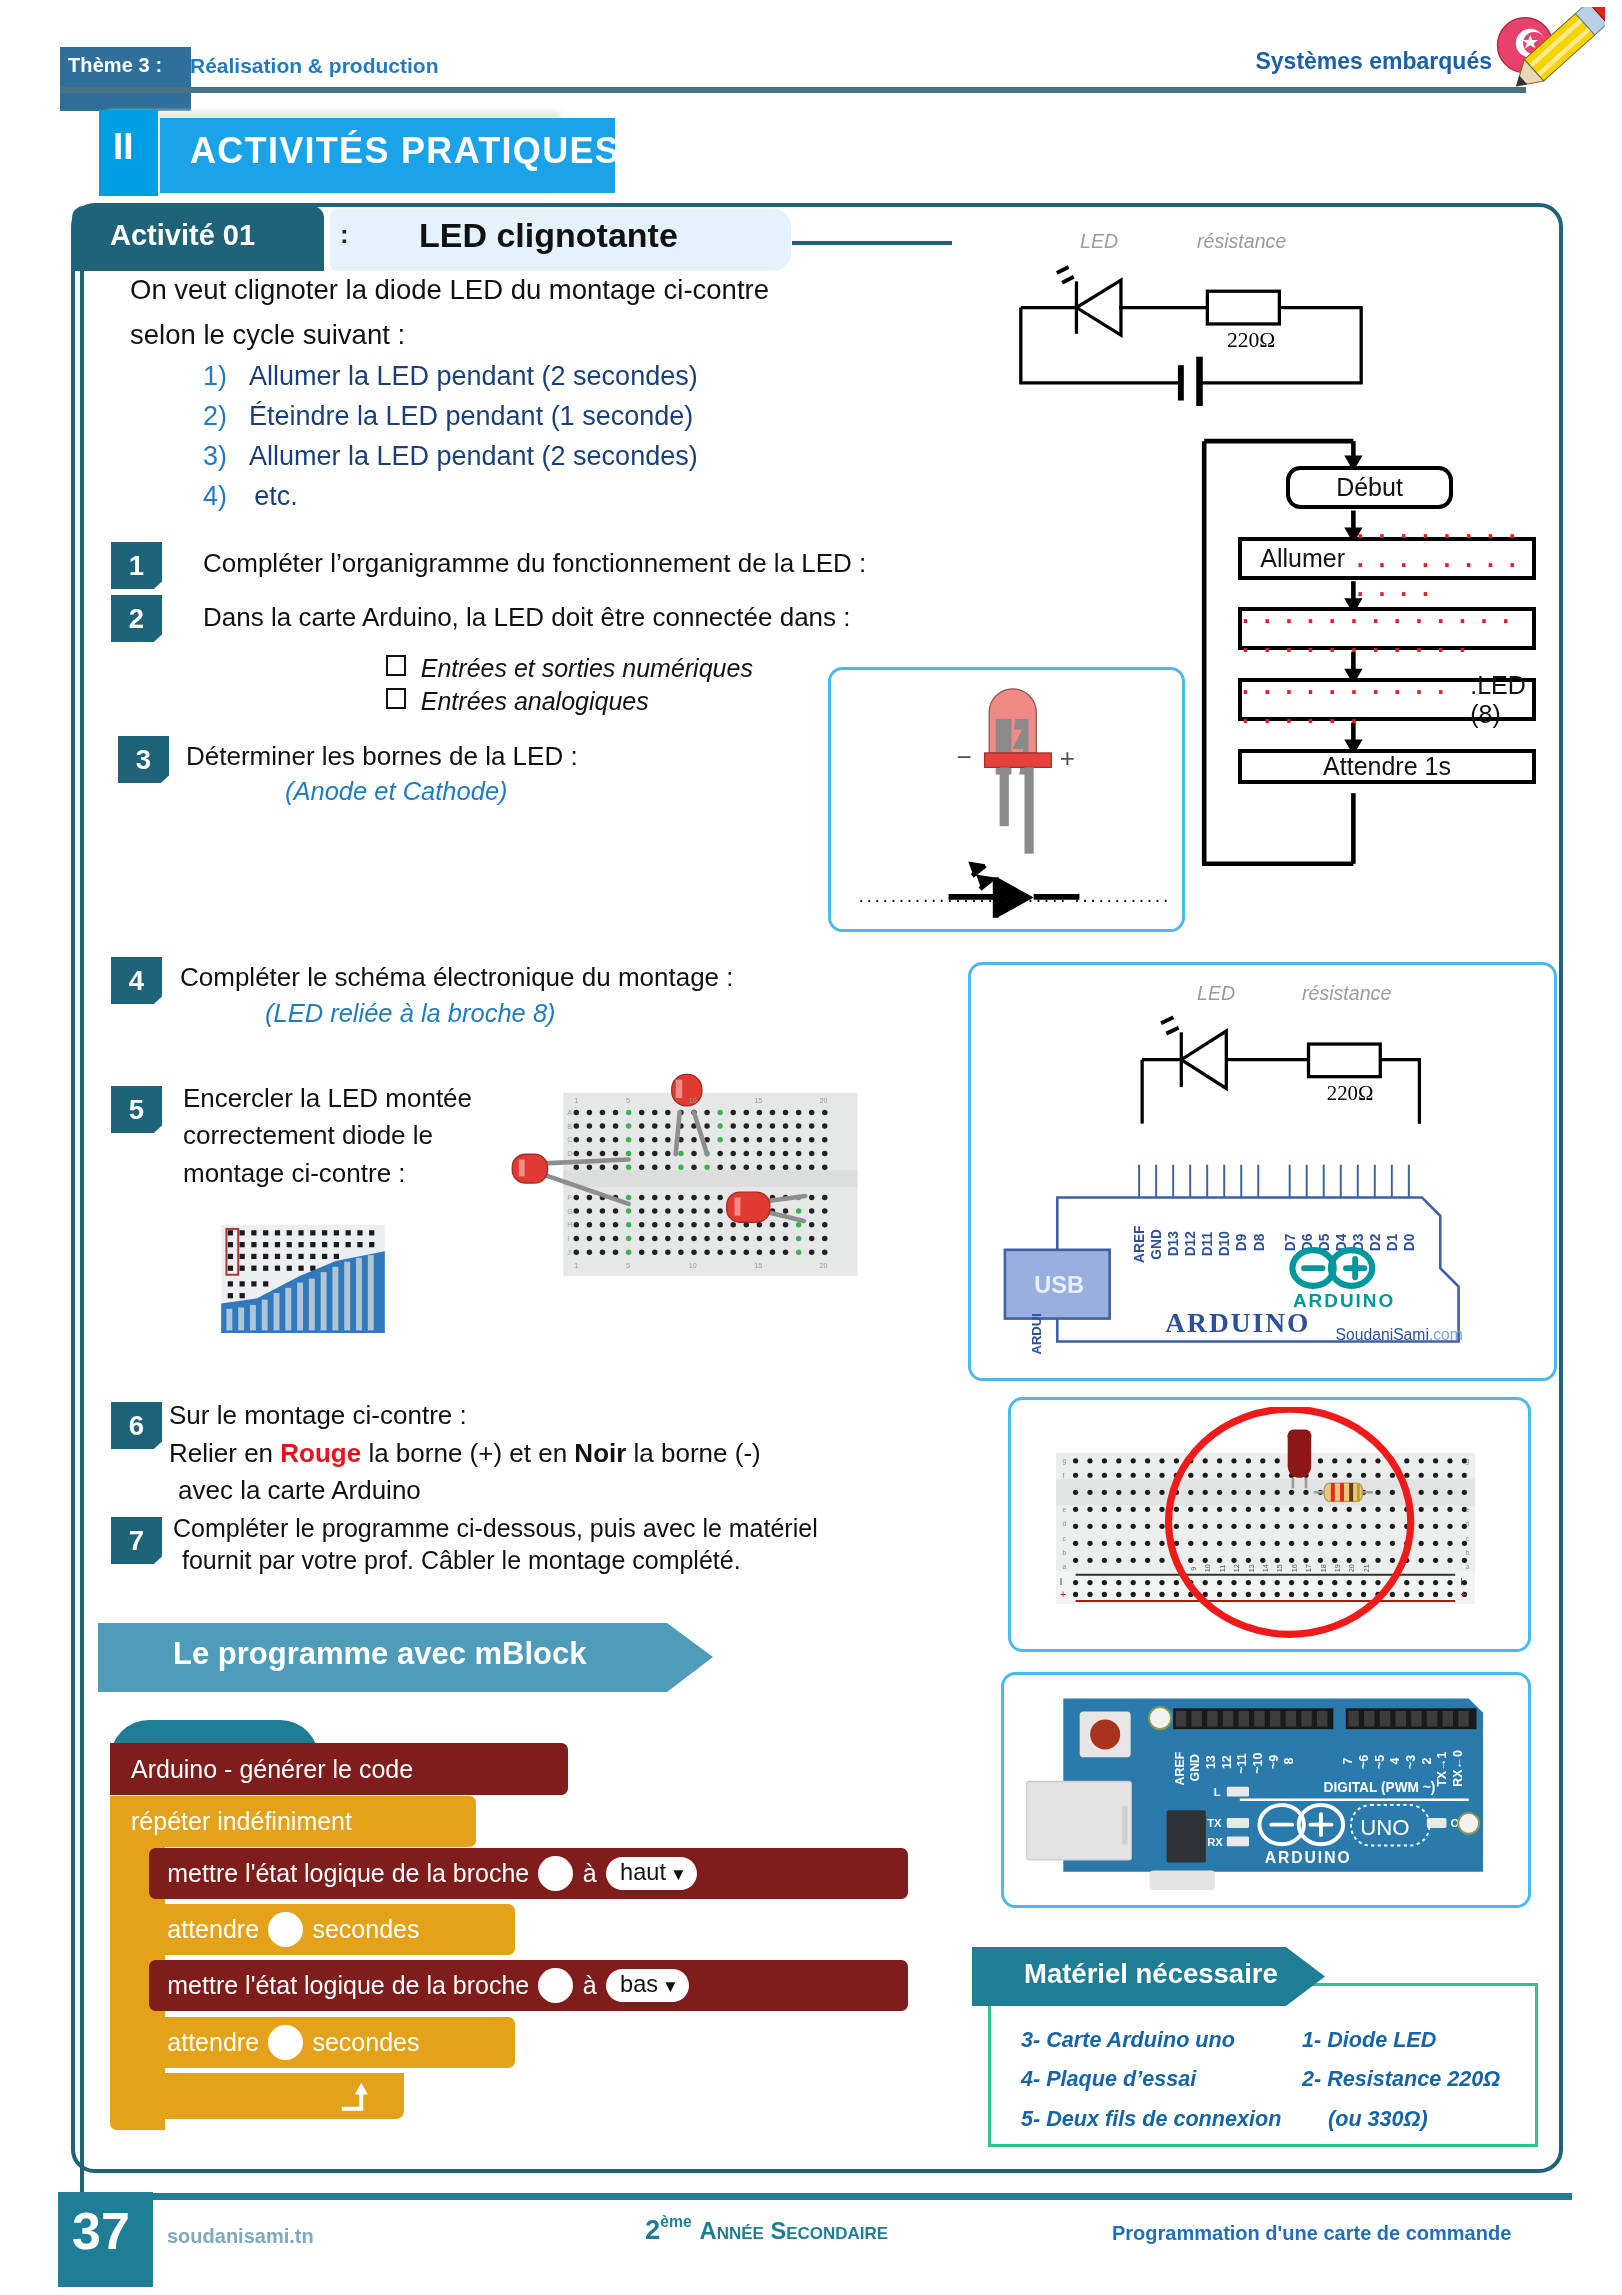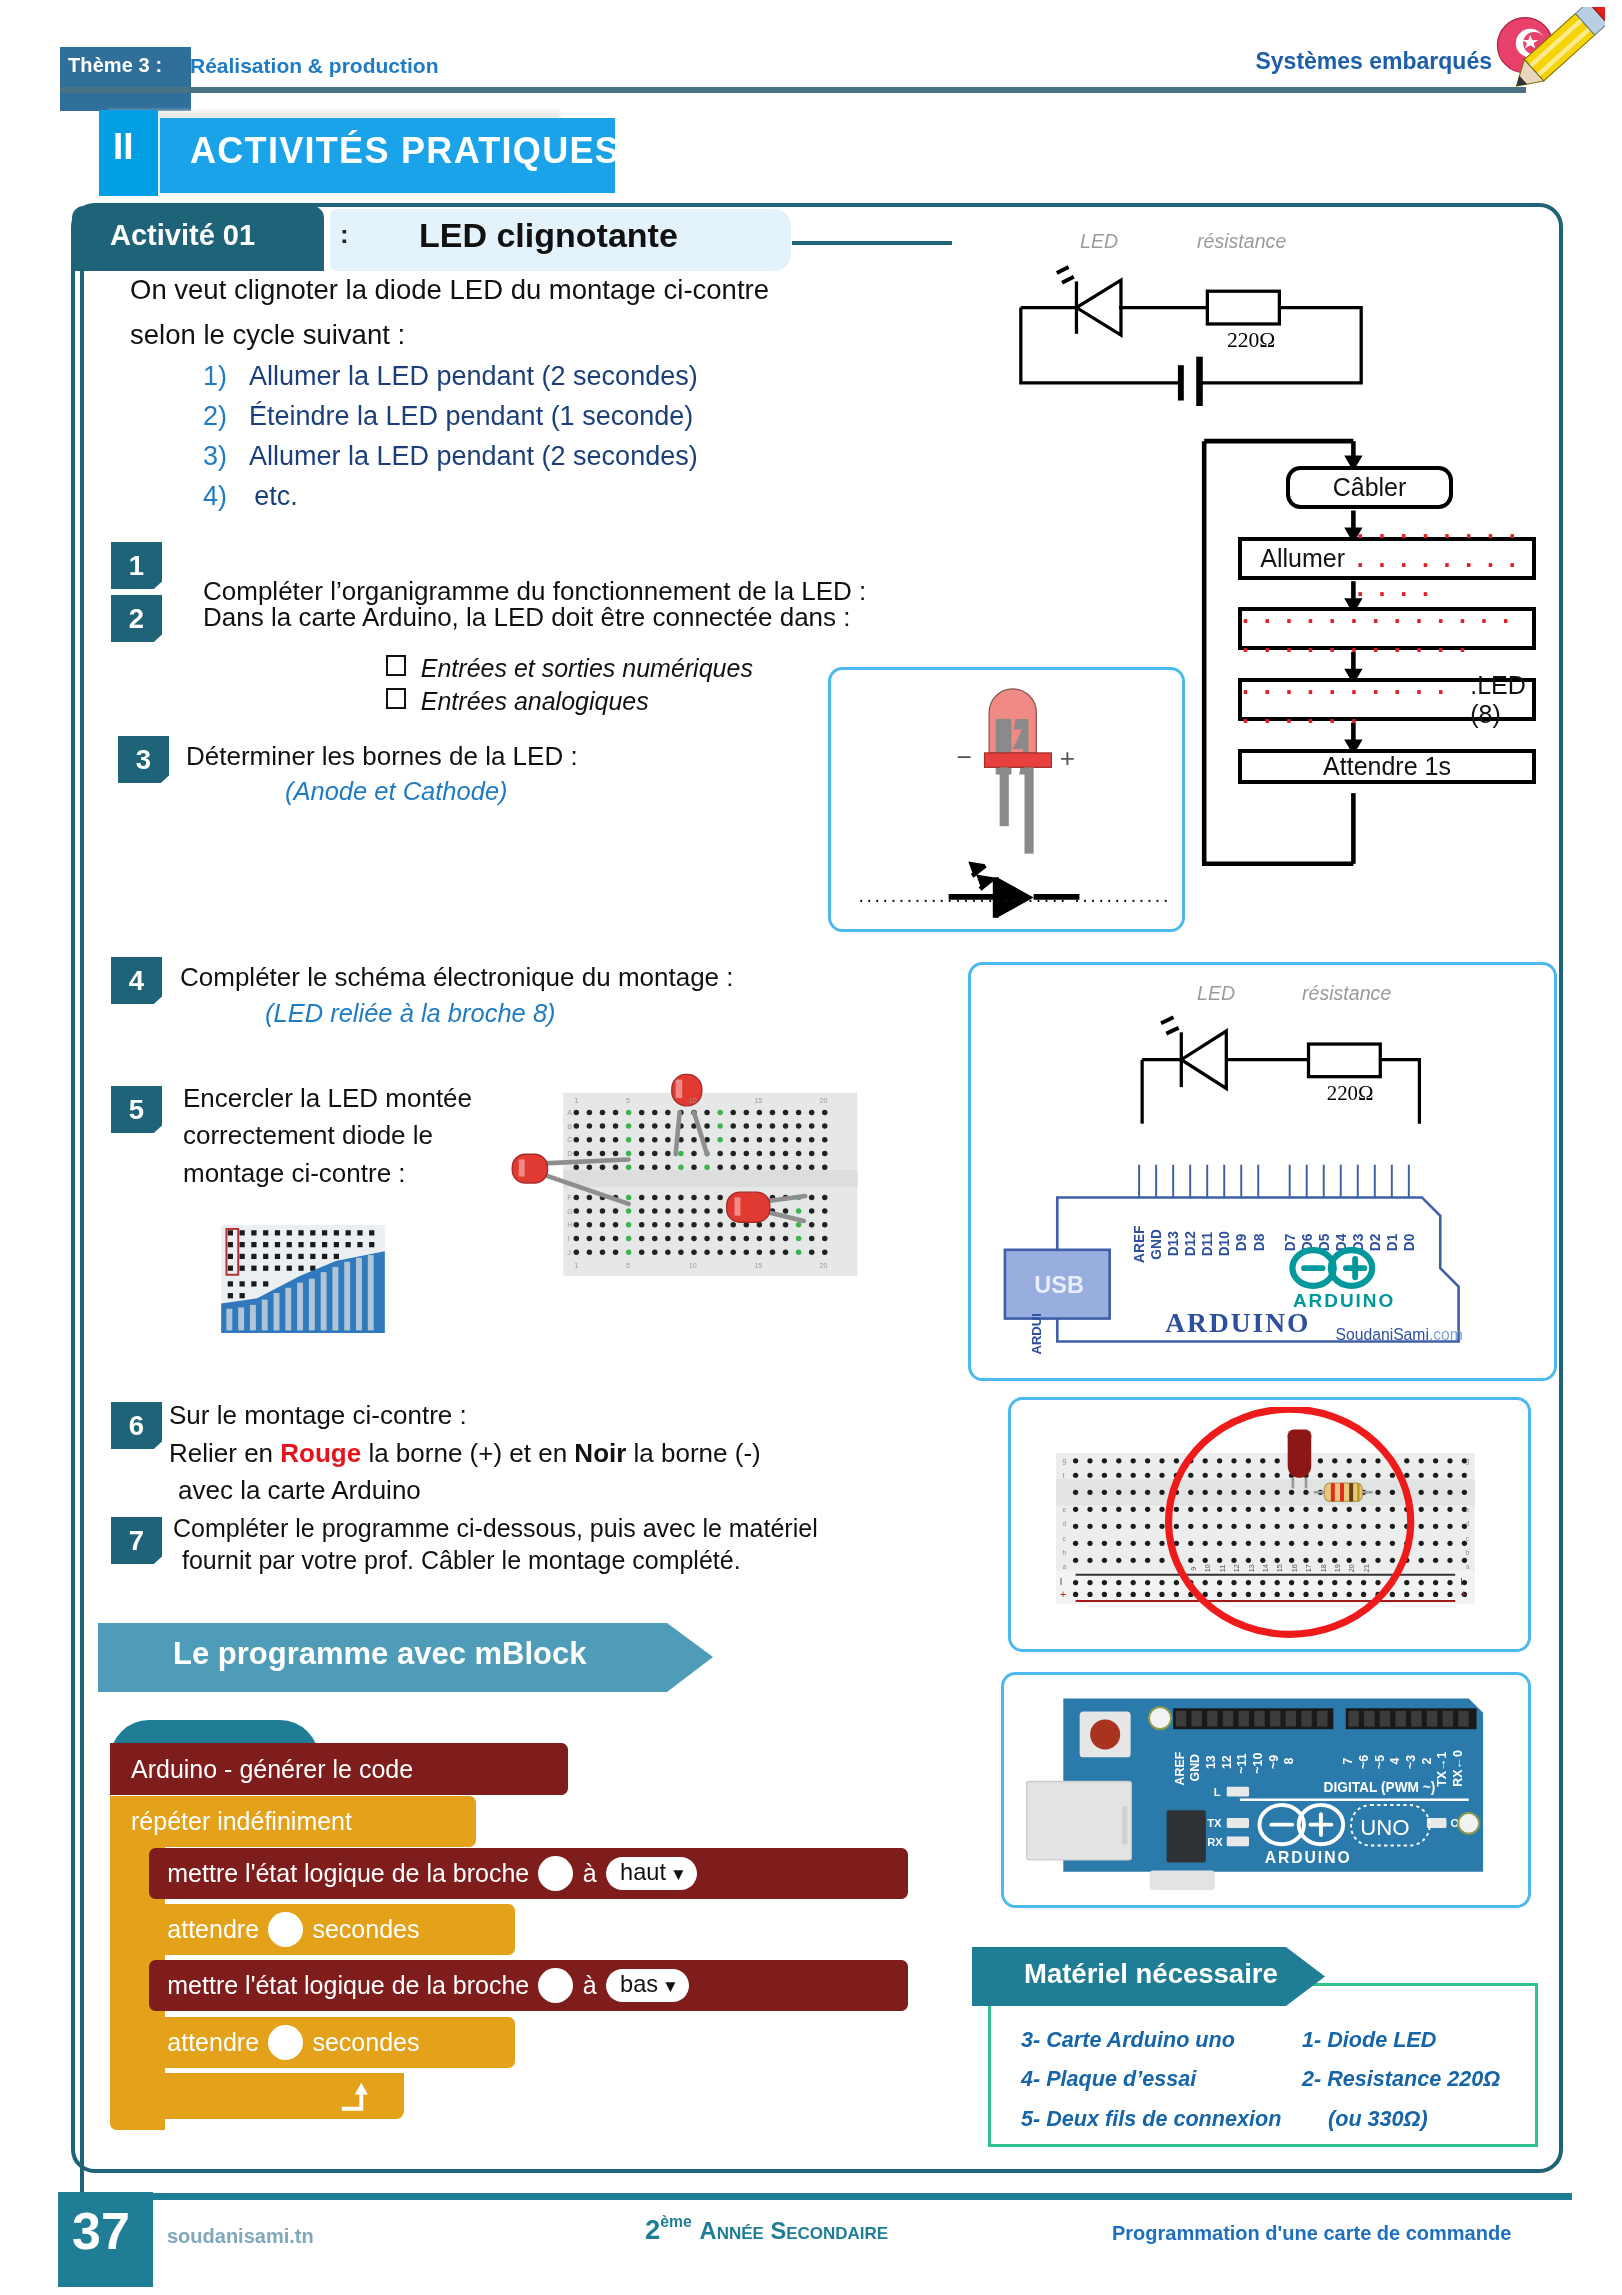--- a/index.html
+++ b/index.html
@@ -191,39 +191,39 @@
   </g>
   <g fill="#000">
     <polygon points="248,60 234,36 262,36"></polygon>
     <polygon points="248,170 234,146 262,146"></polygon>
     <polygon points="248,278 234,254 262,254"></polygon>
     <polygon points="248,386 234,362 262,362"></polygon>
     <polygon points="248,494 234,470 262,470"></polygon>
   </g>
 </svg>
 <div class="fc-node fc-round" style="left:1286px;top:466px;width:167px;height:43px;">
-  <span>Câbler</span>
+  <span>Début</span>
 </div>
 <div class="fc-node" style="left:1238px;top:537px;width:298px;height:43px;padding-left:18.3px;">
   <span>Allumer</span>
   <span class="dots-red" style="margin-left:11.8px;">. . . . . . . . . . . . . . . . . . . .</span>
 </div>
 <div class="fc-node" style="left:1238px;top:607px;width:298px;height:43px;justify-content:center;">
   <span class="dots-red">. . . . . . . . . . . . . . . . . . . . . . . .</span>
 </div>
 <div class="fc-node" style="left:1238px;top:678px;width:298px;height:43px;justify-content:center;">
   <span class="dots-red">. . . . . . . . . . . . . . . .</span>
   <span style="margin-left:5.2px;">.LED (8)</span>
 </div>
 <div class="fc-node" style="left:1238px;top:749px;width:298px;height:35px;justify-content:center;">
   <span>Attendre 1s</span>
 </div>
 
 <div class="badge" style="left:111px;top:542px;">1</div>
-<div class="steptxt" style="left:203px;top:548px;margin-top:28px;">Compléter l’organigramme du fonctionnement de la LED :</div>
+<div class="steptxt" style="left:203px;top:548px;">Compléter l’organigramme du fonctionnement de la LED :</div>
 
 <div class="badge" style="left:111px;top:595px;">2</div>
 <div class="steptxt" style="left:203px;top:602px;">Dans la carte Arduino, la LED doit être connectée dans  :</div>
 
 <div class="chk" style="left:386px;top:654px;">
   <span class="bx"></span><span>Entrées et sorties numériques</span>
 </div>
 <div class="chk" style="left:386px;top:687px;">
   <span class="bx"></span><span>Entrées analogiques</span>
 </div>

